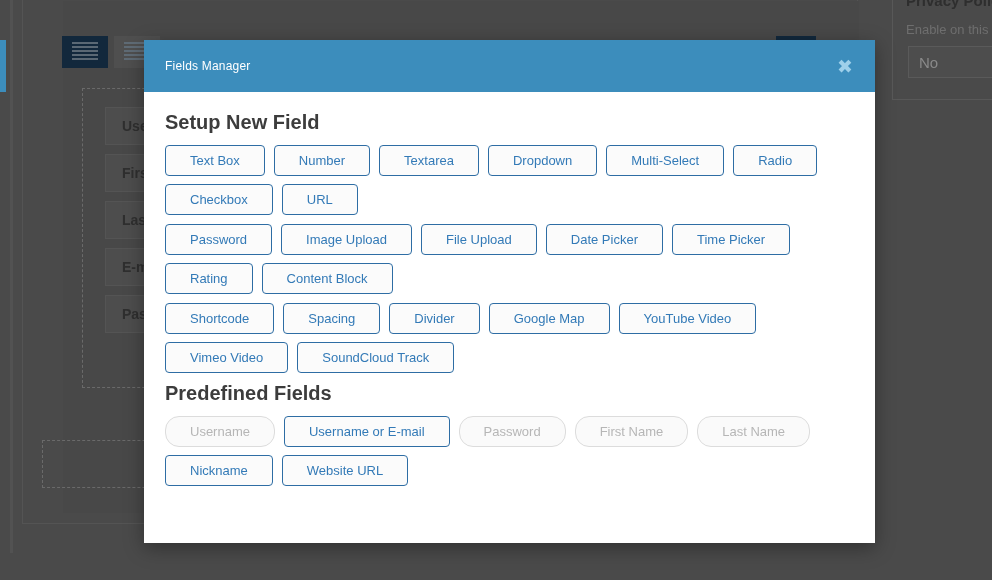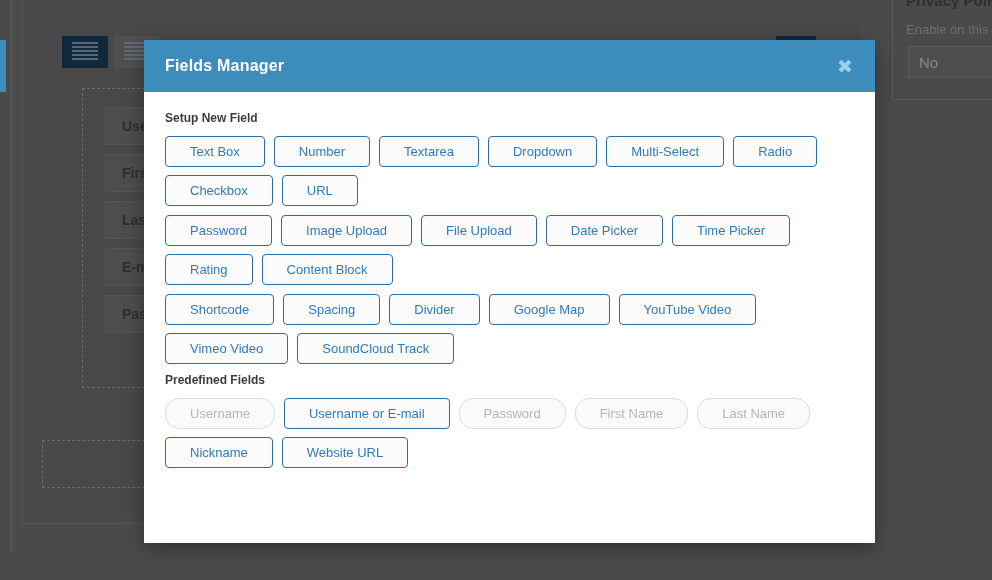--- a/index.html
+++ b/index.html
@@ -105,31 +105,31 @@
     background: #ffffff;
     box-shadow: 0 5px 18px rgba(0,0,0,.35);
     z-index: 10;
     display: flex; flex-direction: column;
   }
   .modal-header {
     height: 52px; background: #3c8dbc; color: #fff;
     display: flex; align-items: center; justify-content: space-between;
     padding: 0 22px 0 21px; flex: none;
   }
-  .modal-title { font-size: 16px; font-weight: bold; letter-spacing: .2px; }
+  .modal-title { font-size: 12px; font-weight: normal; letter-spacing: .2px; }
   .modal-close {
     font-size: 19px; color: #9fd0ea; cursor: pointer; line-height: 1;
     background: none; border: none; padding: 0; font-family: inherit;
   }
   .modal-body {
     padding: 19px 21px 0 21px;
     flex: 1; overflow: hidden;
   }
   .section-title {
-    font-size: 12px; font-weight: bold; color: #3c3c3c;
+    font-size: 20px; font-weight: bold; color: #3c3c3c;
     margin: 0 0 11px 0;
   }
   .section-title.tight { }
   .btn-row { display: flex; flex-wrap: wrap; gap: 8px 9px; margin-bottom: 9px; }
   .fbtn {
     border: 1px solid #2e6da4;
     color: #337ab7;
     background: #fbfbfb;
     border-radius: 4px;
     font-size: 13px;

